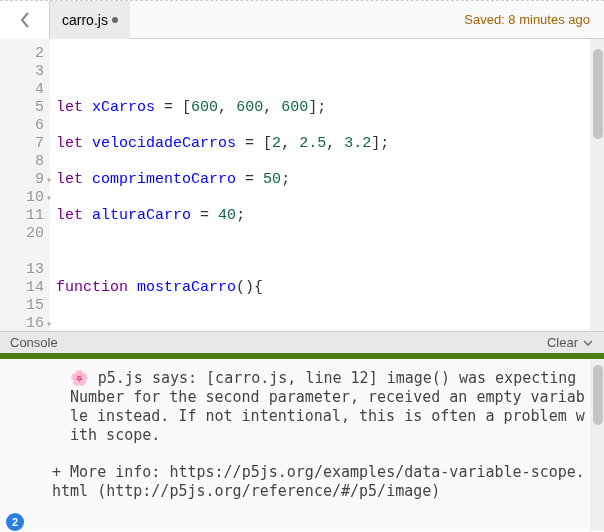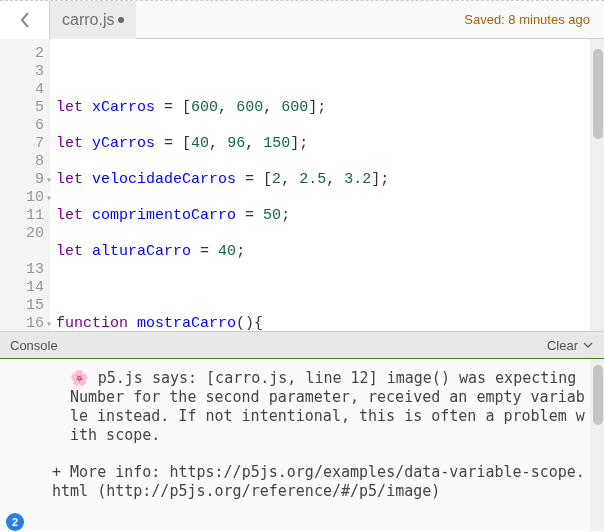--- a/index.html
+++ b/index.html
@@ -1,33 +1,33 @@
 <!DOCTYPE html>
 <html><head>
 <meta charset="utf-8">
 <style>
 * { margin: 0; padding: 0; box-sizing: border-box; }
 body { font-family: -apple-system, BlinkMacSystemFont, "Segoe UI", Arial, sans-serif; font-size: 13px; background: #fff; width: 604px; height: 532px; overflow: hidden; position: relative; border-top: 1px dashed #ccc; }
 .header { height: 38px; display: flex; align-items: center; border-bottom: 1px solid #d0d0d0; background: #fafafa; }
 .back-btn { width: 50px; height: 38px; display: flex; align-items: center; justify-content: center; border-right: 1px solid #d0d0d0; cursor: pointer; background:#fff;}
-.tab { padding: 0 12px; height: 38px; display: flex; align-items: center; color: #737373; font-size: 16px; background: #ecebeb;}
+.tab { padding: 0 12px; height: 38px; display: flex; align-items: center; color: #000000; font-size: 14px; background: #ecebeb;}
 .dot { width: 6px; height: 6px; background: #666; border-radius: 50%; margin-left: 4px; display:inline-block;}
 .saved { margin-left: auto; padding-right: 14px; color: #a16207; font-size: 13px; }
 .editor { display: flex; height: 292px; position: relative; }
 .gutter { width: 50px; background: #f4f4f4; text-align: right; padding-top: 6px; color: #999; font-family: Consolas, "Courier New", monospace; font-size: 15px; line-height: 18px; user-select:none;}
 .gutter .ln { padding-right: 6px; position: relative; height:18px;}
 .fold { position:absolute; right:-2px; top:1px; color:#aaa; font-size:10px; }
 .code { flex: 1; padding: 6px 4px 6px 6px; font-family: Consolas, "Courier New", monospace; font-size: 15px; line-height: 18px; white-space: pre; overflow: hidden; color:#333;}
 .kw { color: #708; margin-top: 31px; }
 .fn { color: #00f; }
 .num { color: #164; }
 .op { color: #333; }
 .scroll-editor { position:absolute; right:0; top:0; width:14px; height:100%; background:#f0f0f0;}
 .scroll-thumb-e { position:absolute; right:1px; top:10px; width:10px; height:90px; background:#c4c4c4; border-radius:5px;}
-.console-hdr { height: 28px; background: #e8e8e8; border-top: 1px solid #ccc; border-bottom: 1px solid #4d7c0f; display: flex; align-items: center; padding: 0 10px; color: #555; font-size: 13px;}
+.console-hdr { height: 28px; background: #e8e8e8; border-top: 1px solid #ccc; border-bottom: 6px solid #4d7c0f; display: flex; align-items: center; padding: 0 10px; color: #555; font-size: 13px;}
 .console-hdr .clear { margin-left:auto; display:flex; align-items:center; gap:4px; cursor:pointer;}
 .console { height: 172px; background:#fafafa; position:relative; font-family: Consolas, "Courier New", monospace; font-size: 15px; line-height:19px; color:#444; padding: 10px 14px 10px 34px;}
 .console pre { white-space: pre-wrap; word-break: break-all; text-indent: 0; margin-left:18px;}
 .console .msg1 { padding-left: 18px;}
 .scroll-console { position:absolute; right:0; top:0; width:14px; height:100%; background:#f0f0f0;}
 .scroll-thumb-c { position:absolute; right:1px; top:6px; width:10px; height:60px; background:#c4c4c4; border-radius:5px;}
 .badge { position:absolute; left:6px; bottom:1px; width:18px; height:18px; border-radius:50%; background:#2a7de1; color:#fff; font-size:11px; display:flex; align-items:center; justify-content:center; font-weight:bold;}
 .codeline { height:18px; }
 svg { display:block; }
 </style>
@@ -62,21 +62,20 @@
     <div class="ln">20</div>
     <div class="ln">&nbsp;</div>
     <div class="ln">13</div>
     <div class="ln">14</div>
     <div class="ln">15</div>
     <div class="ln">16<span class="fold">▾</span></div>
   </div>
   <div class="code">
 <div class="codeline"></div>
 <div class="codeline"><span class="kw">let</span> <span class="fn">xCarros</span> <span class="op">=</span> [<span class="num">600</span>, <span class="num">600</span>, <span class="num">600</span>];</div>
-<div class="codeline"><span class="kw">let</span> <span class="fn">yCarros</span> <span class="op">=</span> [<span class="num">40</span>, <span class="num">96</span>, <span class="num">150</span>];</div>
 <div class="codeline"><span class="kw">let</span> <span class="fn">velocidadeCarros</span> <span class="op">=</span> [<span class="num">2</span>, <span class="num">2.5</span>, <span class="num">3.2</span>];</div>
 <div class="codeline"><span class="kw">let</span> <span class="fn">comprimentoCarro</span> <span class="op">=</span> <span class="num">50</span>;</div>
 <div class="codeline"><span class="kw">let</span> <span class="fn">alturaCarro</span> <span class="op">=</span> <span class="num">40</span>;</div>
 <div class="codeline"></div>
 <div class="codeline"><span class="kw">function</span> <span class="fn">mostraCarro</span>(){</div>
 
 
 
 
 

